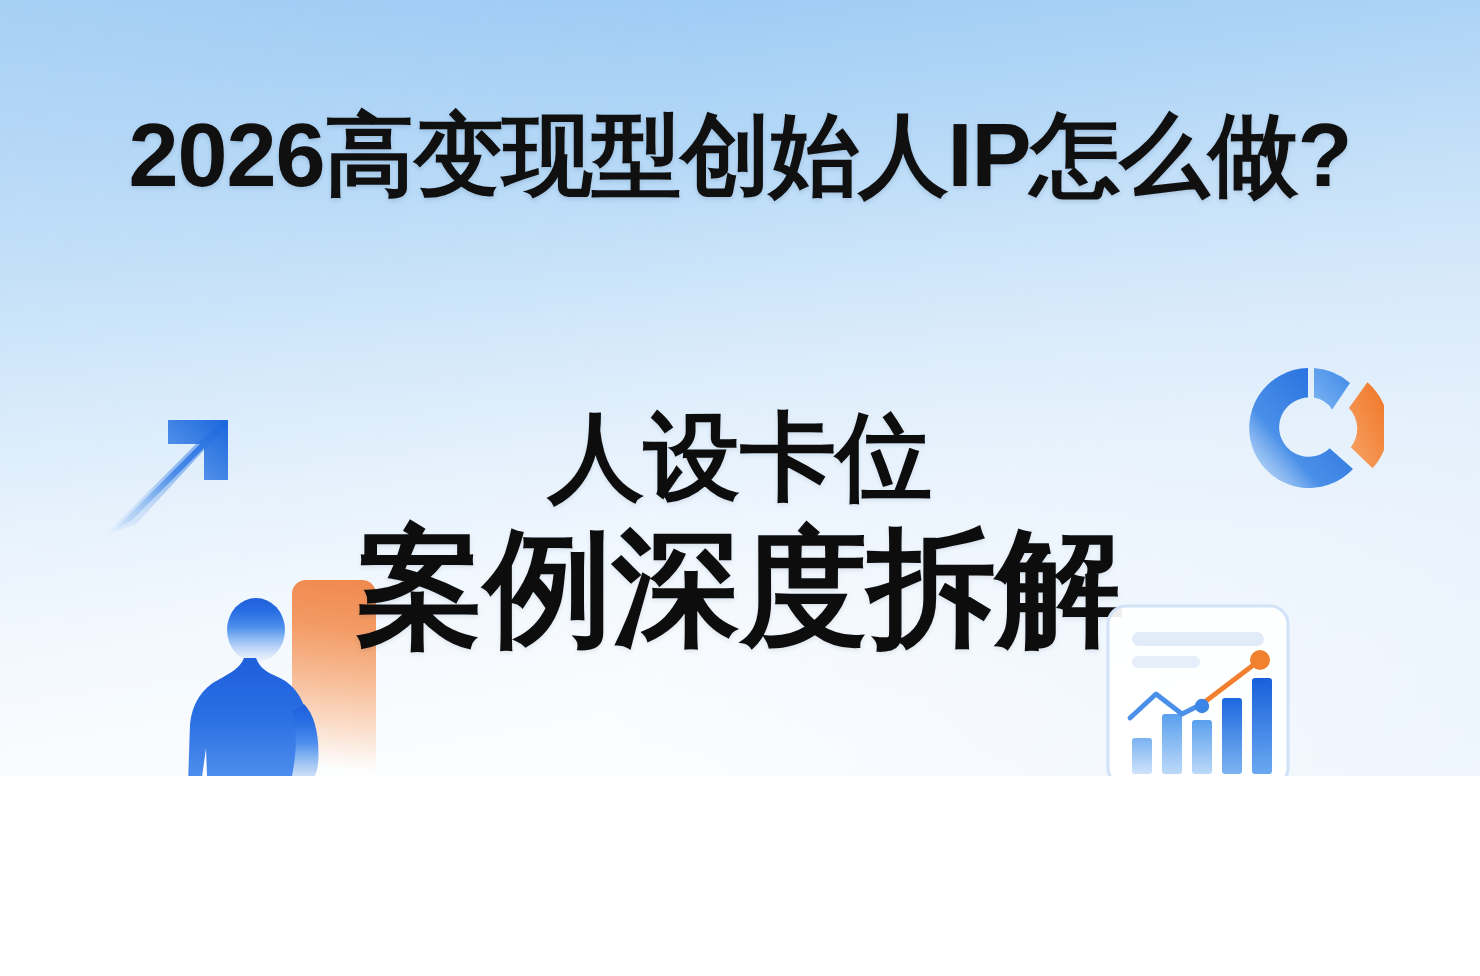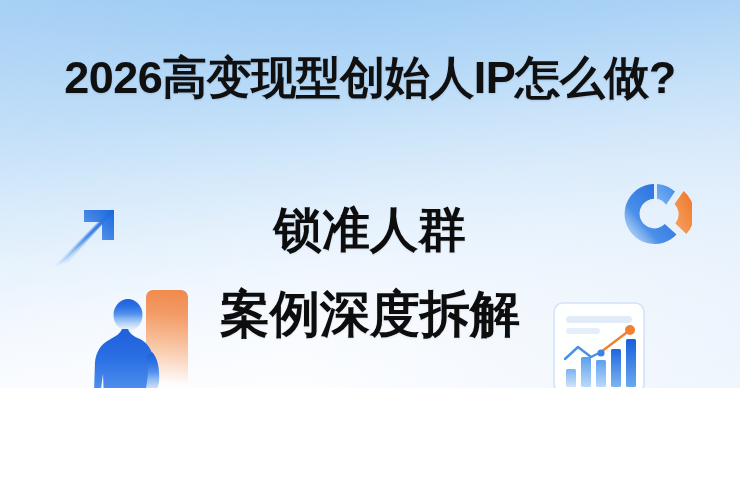--- a/index.html
+++ b/index.html
@@ -66,21 +66,21 @@
     letter-spacing: 0px;
   }
   .hl-line {
     white-space: nowrap;
     font-size: 48px;
     line-height: 65px;
     text-shadow: 0 1px 2px rgba(40,70,110,0.12);
   }
   .hl-line.l1 { font-size: 47px; }
   .hl-line.l2 { font-size: 48px; }
-  .hl-line.l3 { font-size: 50px; margin-top: 20px; }
+  .hl-line.l3 { font-size: 64px; }
 
   
   .arrow-icon {
     position: absolute;
     left: 48px;
     top: 196px;
     width: 78px;
     height: 78px;
   }
 
@@ -182,21 +182,21 @@
                C51 40 48 38 46 33 Z" fill="url(#personGrad)"></path>
 
       <path d="M70 56 C76 62 78 74 77 86 C76 94 72 98 68 99
                C65 99 63 96 64 92 C66 82 67 70 64 60 Z" fill="url(#personGrad)"></path>
       <path d="M63 92 C68 92 73 94 74 98 C75 102 70 104 65 103
                C60 102 58 98 59 95 Z" fill="url(#personGrad)"></path>
     </svg>
   </div>
 
   <div class="headline">
-    <div class="hl-line l2">锁准人群</div>
+    <div class="hl-line l2">人设卡位</div>
     <div class="hl-line l3">案例深度拆解</div>
   </div>
 
   <div class="donut-icon">
     <svg viewBox="0 0 72 72" width="72" height="72" xmlns="http://www.w3.org/2000/svg">
       <defs>
         <linearGradient id="dMain" x1="0" y1="1" x2="1" y2="0">
           <stop offset="0%" stop-color="#9cc8f5" stop-opacity="0.35"></stop>
           <stop offset="35%" stop-color="#4a8fe8"></stop>
           <stop offset="100%" stop-color="#1a66dd"></stop>

